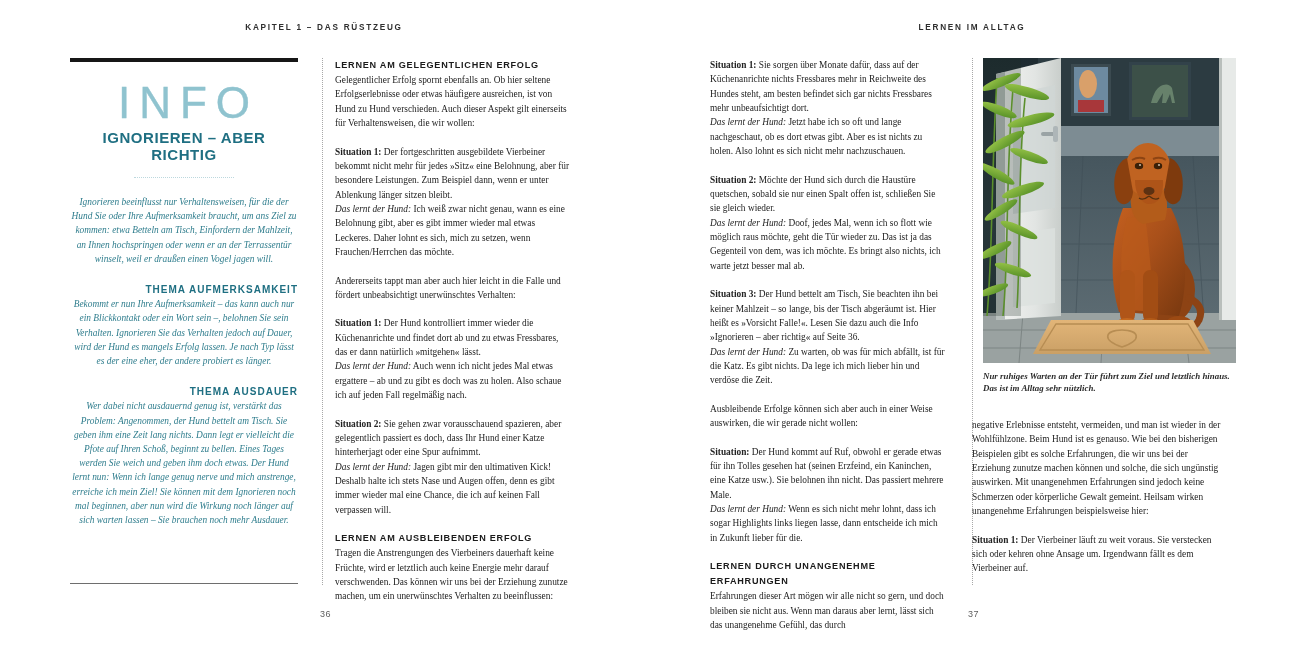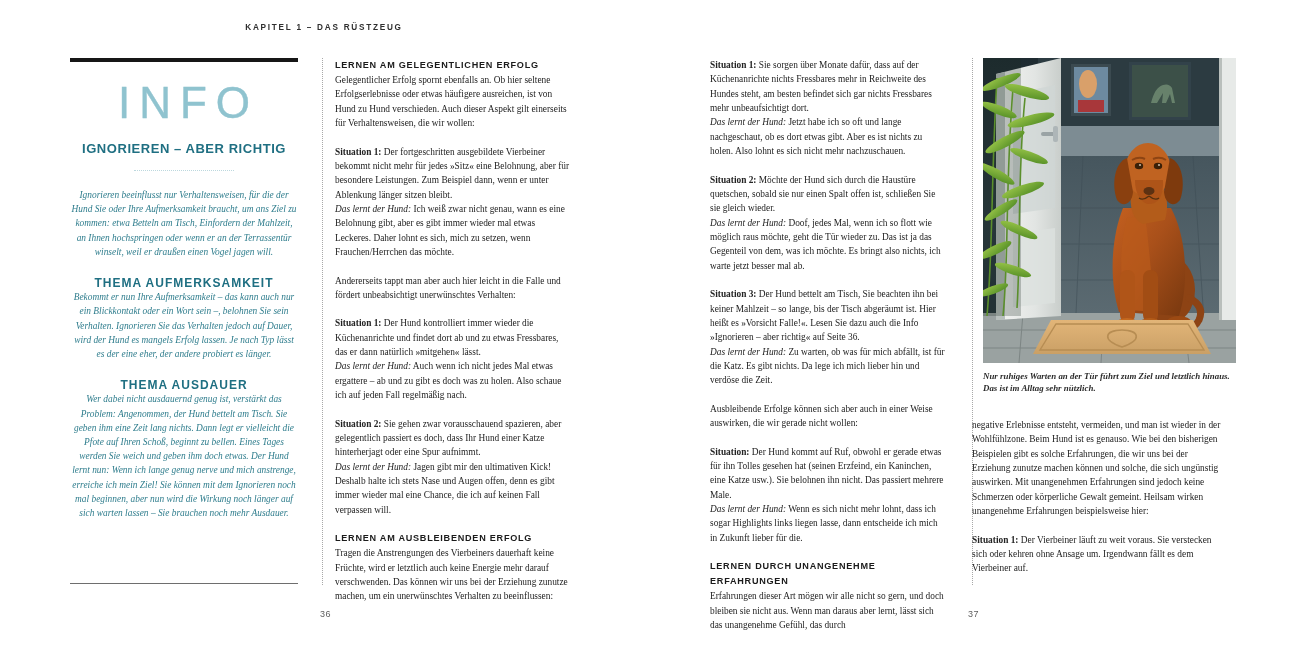--- a/index.html
+++ b/index.html
@@ -98,24 +98,24 @@
     font-family: "Liberation Sans", sans-serif;
     font-size: 44px;
     font-weight: 300;
     letter-spacing: 9px;
     line-height: 42px;
     color: #8fc3cf;
     -webkit-text-stroke: 0.4px #8fc3cf;
     text-indent: 9px;
   }
   .info-title {
-    margin-top: 17px;
+    margin-top: 5px;
     text-align: center;
     font-family: "Liberation Sans", sans-serif;
-    font-size: 13px;
+    font-size: 15px;
     font-weight: 700;
     letter-spacing: .55px;
     color: #1f6f82;
   }
   .info-dots {
     margin: 14px auto 0 auto;
     width: 100px;
     border-top: 1.5px dotted #bcd8de;
     height: 0;
   }
@@ -123,23 +123,23 @@
     margin-top: 17px;
     text-align: center;
     font-family: "Liberation Serif", serif;
     font-style: italic;
     font-size: 9.4px;
     line-height: 14.2px;
     color: #2f7d8d;
   }
   .info-sub {
     margin-top: 17px;
-    text-align: center;
-    font-family: "Liberation Sans", sans-serif;
-    font-size: 12px;
+    text-align: right;
+    font-family: "Liberation Sans", sans-serif;
+    font-size: 10px;
     font-weight: 700;
     letter-spacing: 1px;
     color: #1f6f82;
     font-style: normal;
   }
   .info-para { margin: 0; }
   .info-rule-bottom {
     position: absolute;
     left: 70px;
     top: 583px;
@@ -171,20 +171,21 @@
     font-weight: bold;
   }
   .photo-caption p { margin: 0; }
 </style>
 </head>
 <body>
 
 <div class="spread">
 
   <div class="runhead left">KAPITEL 1 – DAS RÜSTZEUG</div>
+  <div class="runhead right">LERNEN IM ALLTAG</div>
 
   <div class="folio left">36</div>
   <div class="folio right">37</div>
 
   <div class="infobox">
     <div class="info-rule-top"></div>
     <div class="info-word">INFO</div>
     <div class="info-title">IGNORIEREN – ABER RICHTIG</div>
     <div class="info-dots"></div>
     <div class="info-body">

